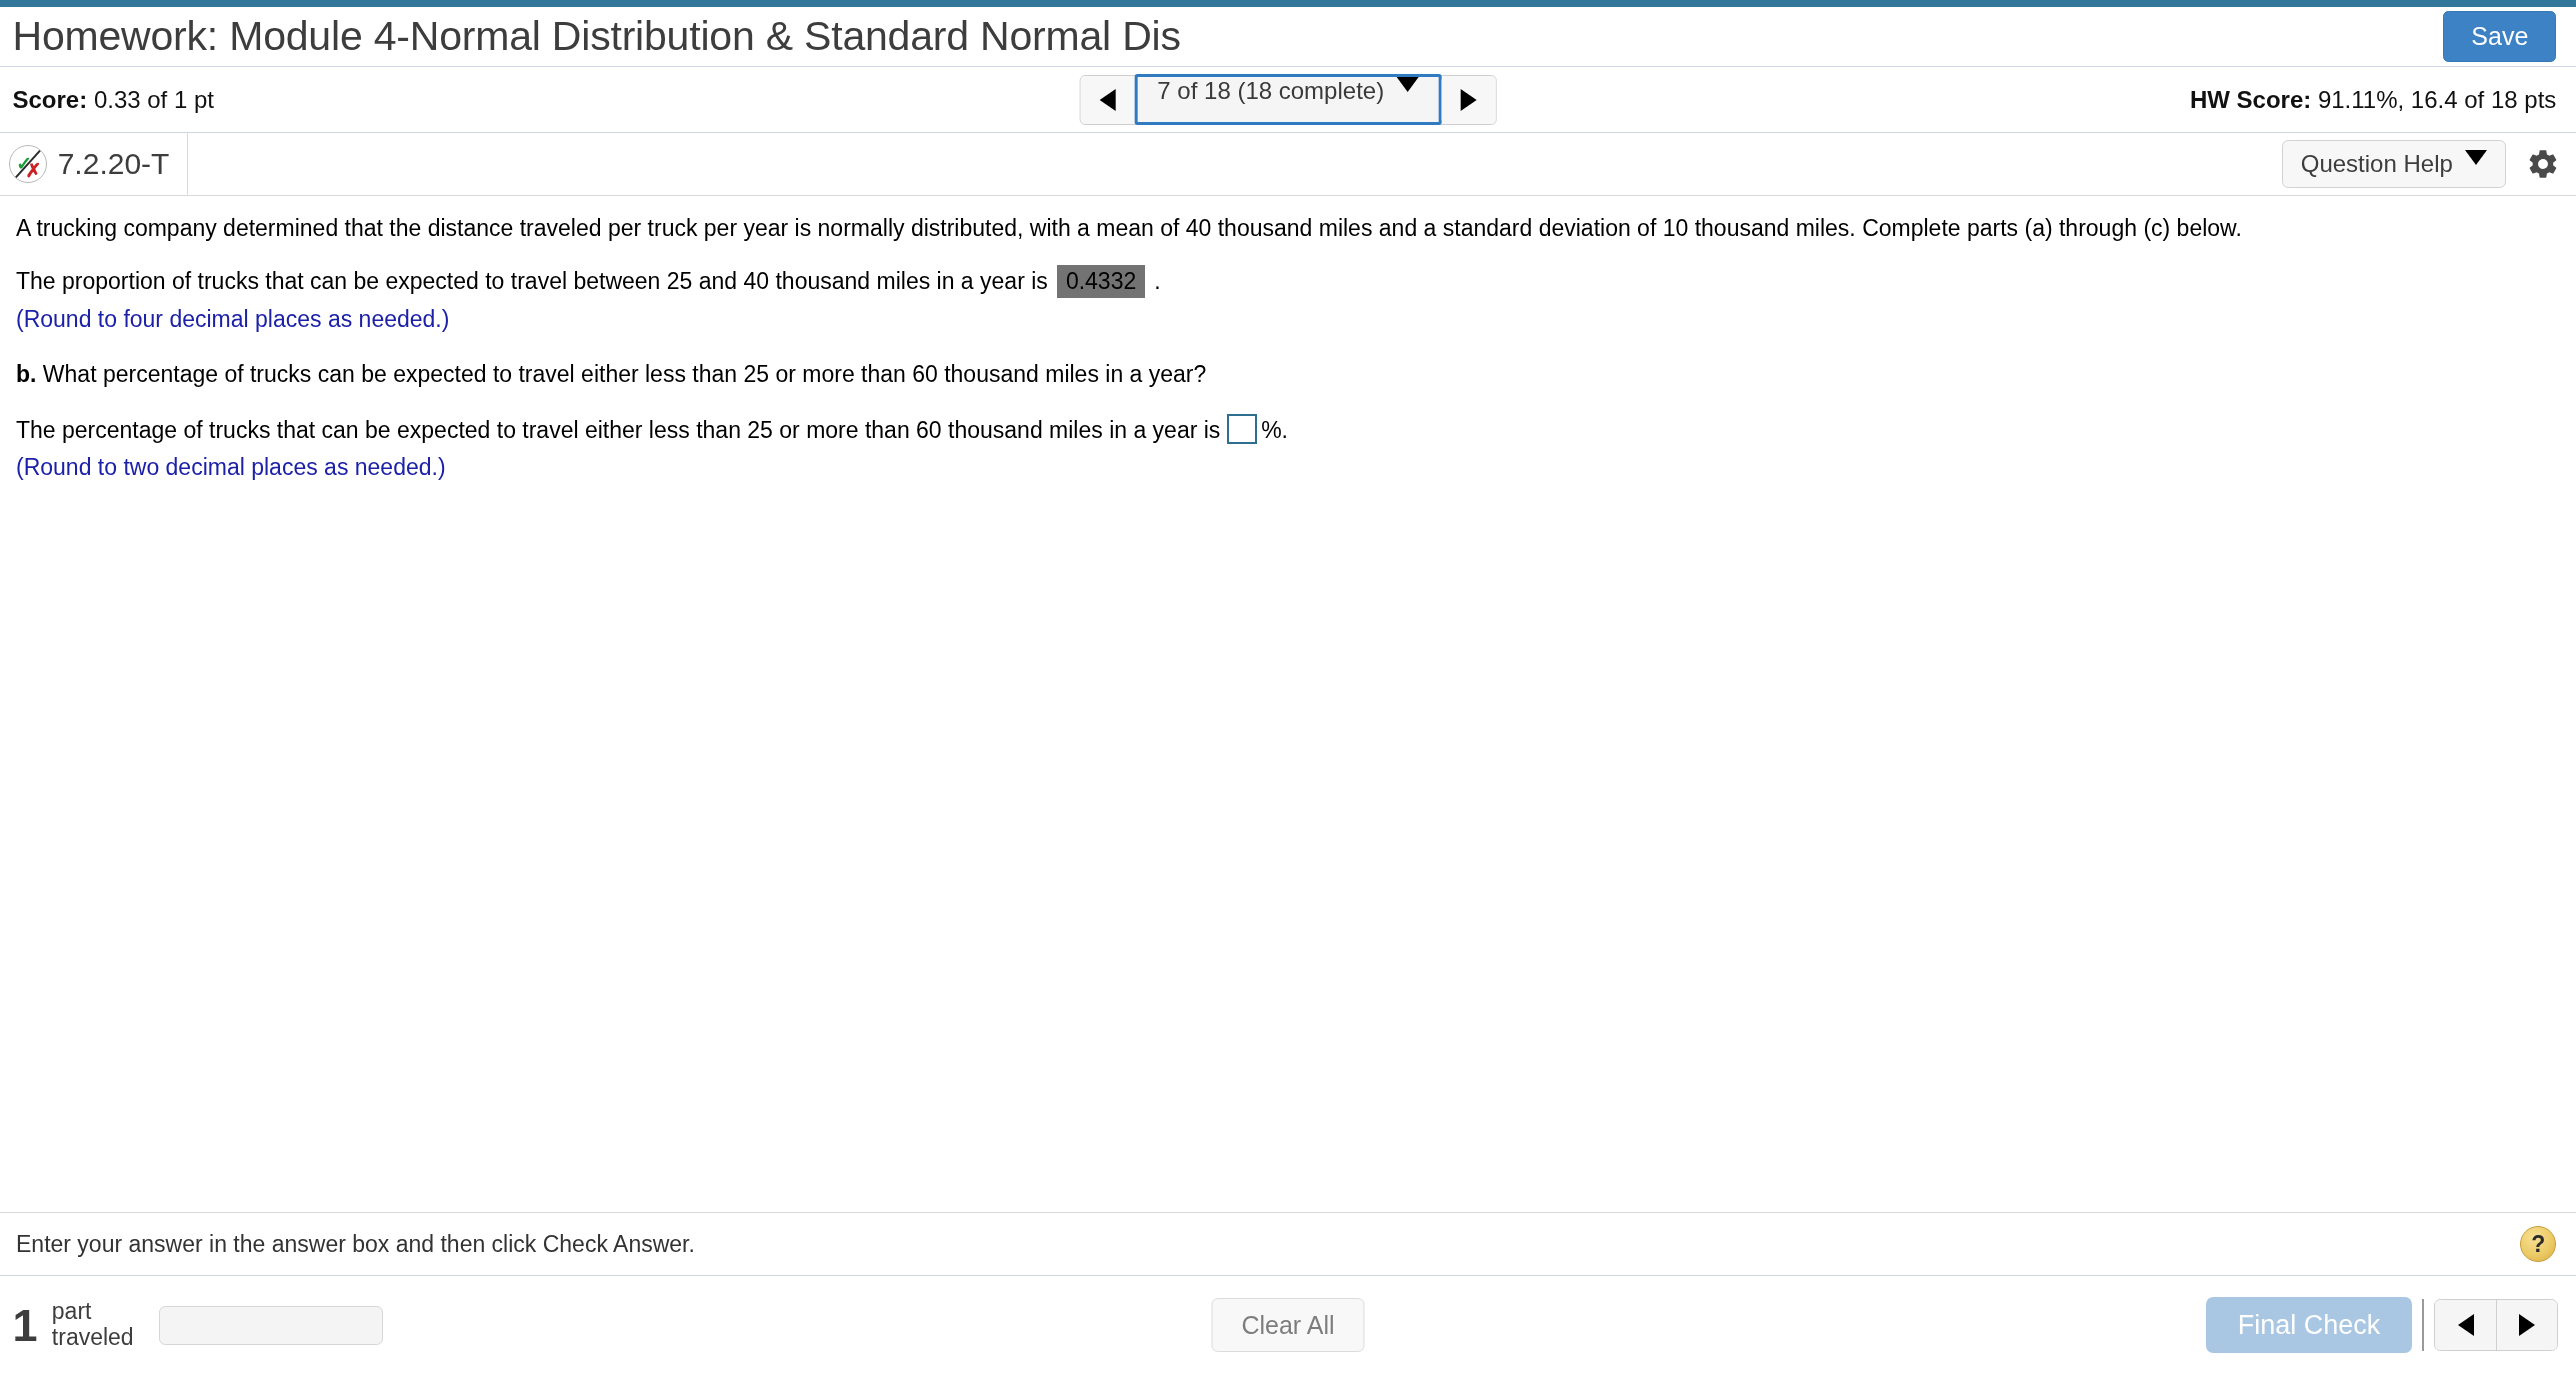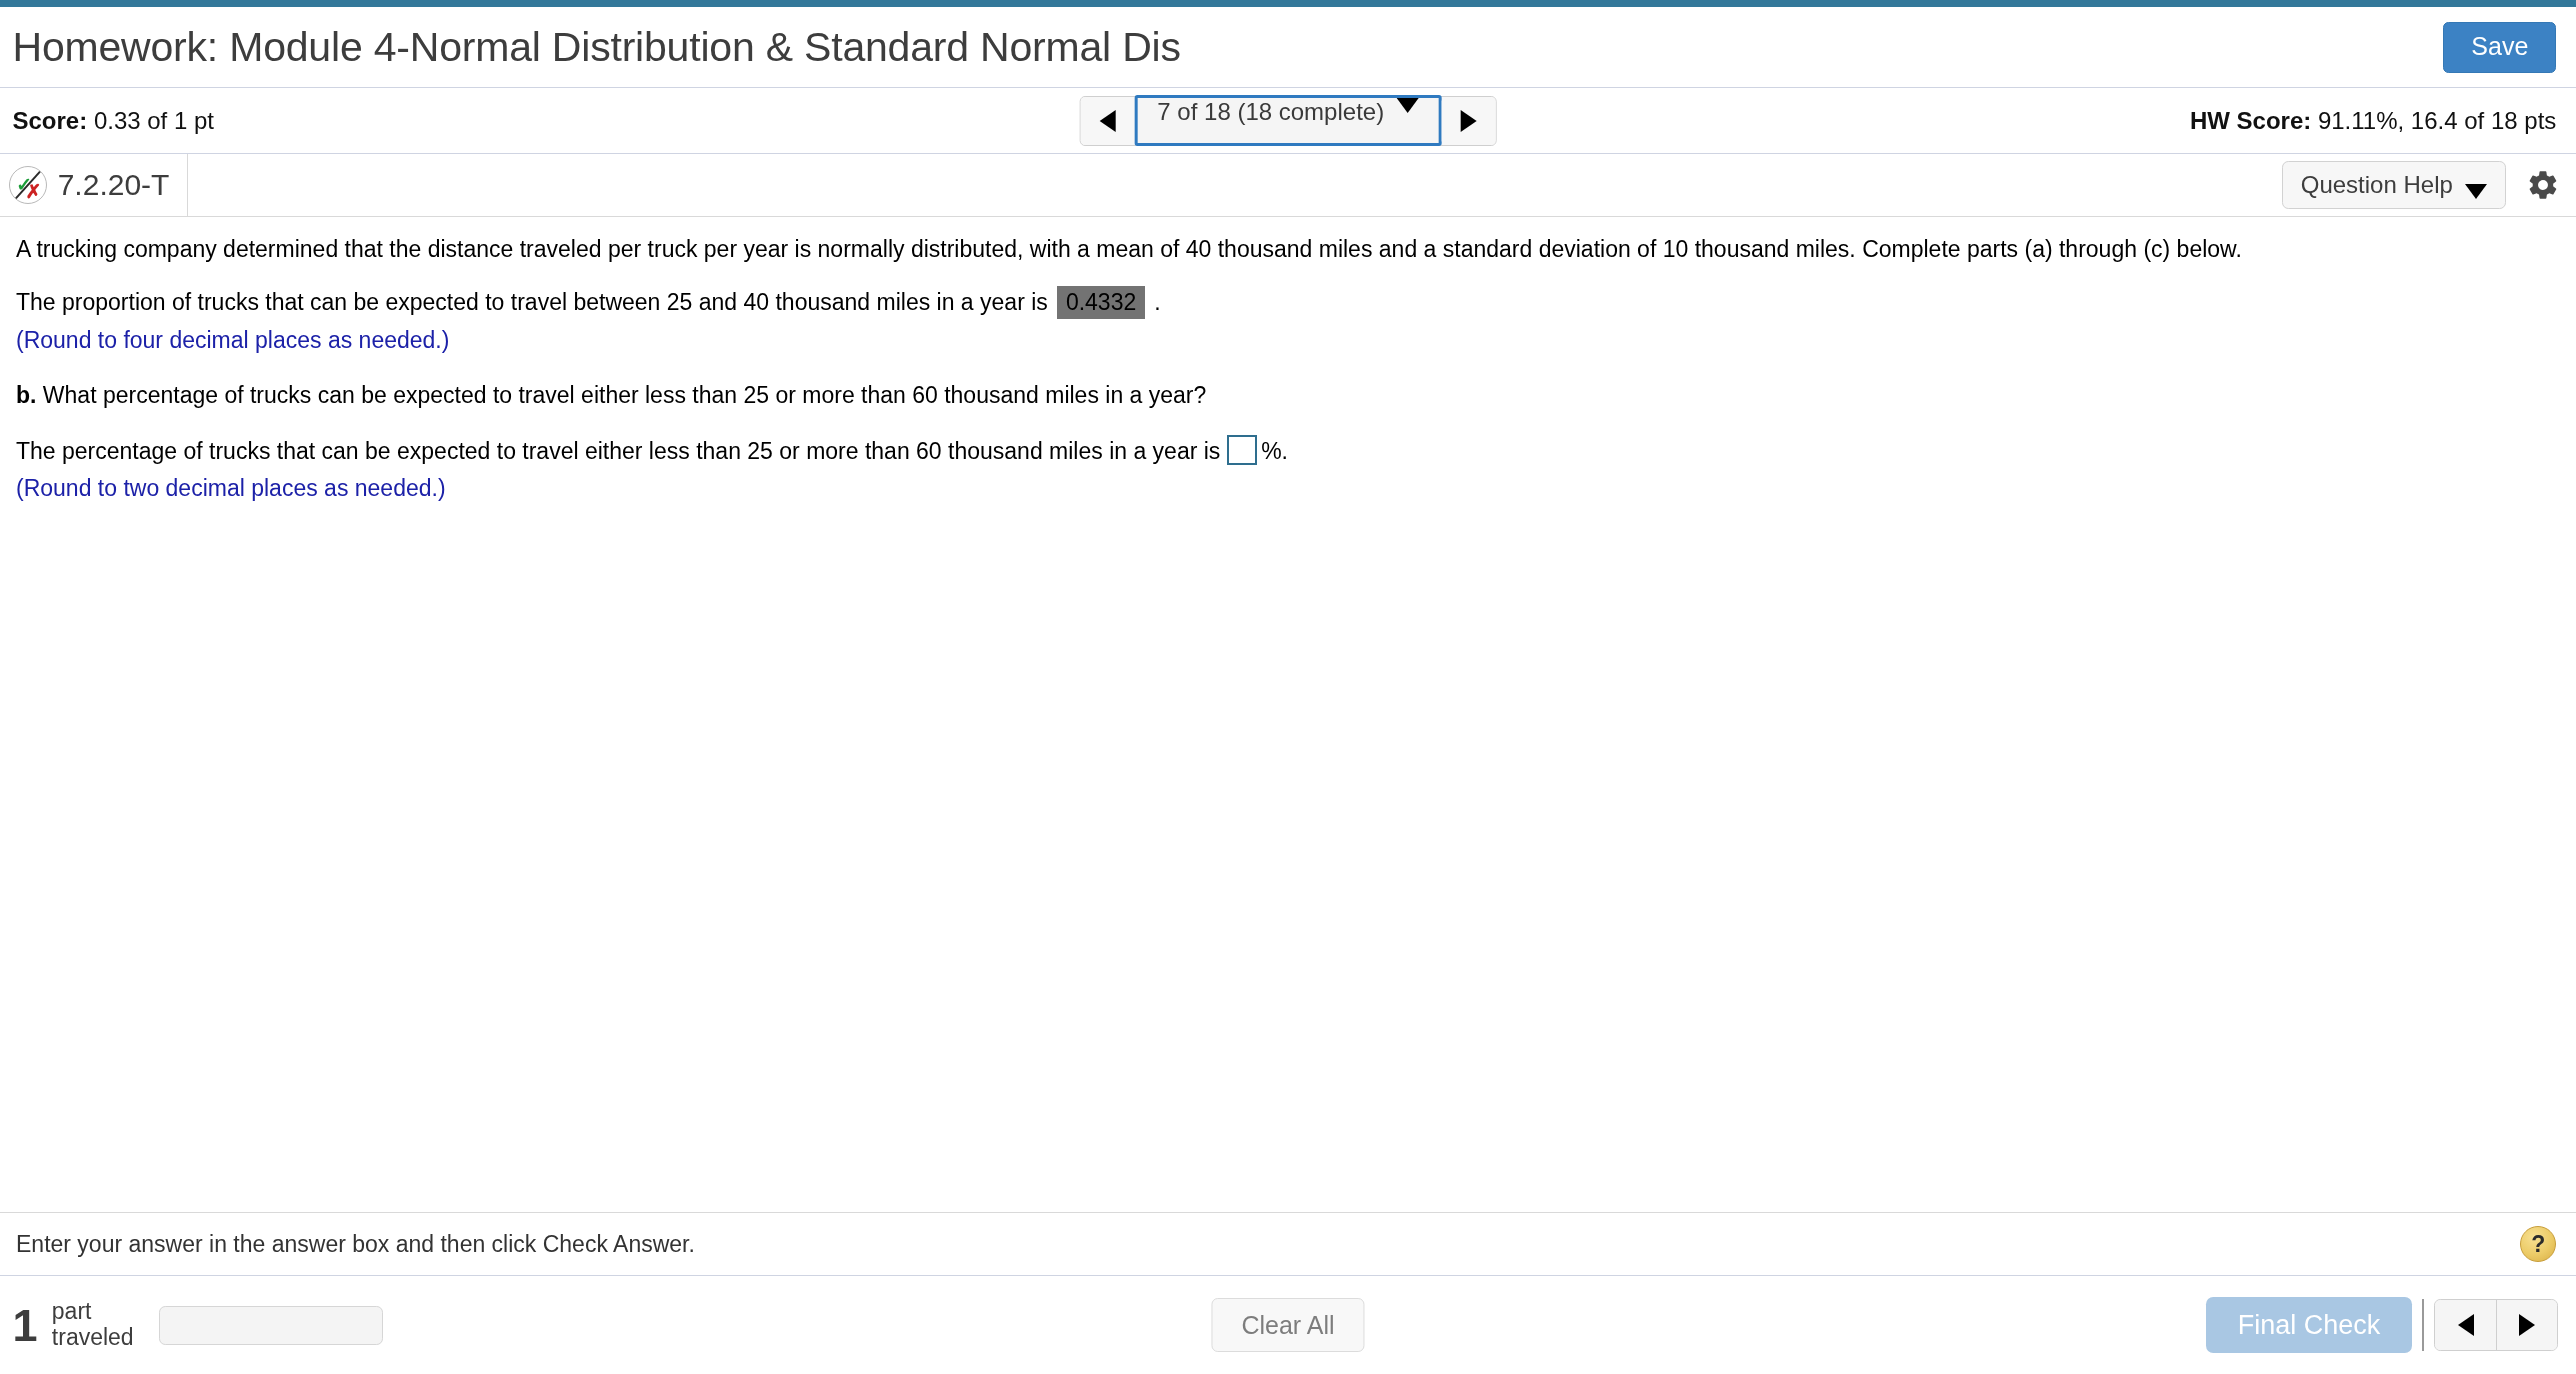--- a/index.html
+++ b/index.html
@@ -25,21 +25,21 @@
   .top-accent {
     height: 7.2px;
     width: 100%;
     background: #33789a;
     flex: 0 0 auto;
   }
 
   
   .title-bar {
     flex: 0 0 auto;
-    height: 81px;
+    height: 60px;
     display: flex;
     align-items: center;
     justify-content: space-between;
     padding: 0 19.7px 0 12.5px;
     background: #ffffff;
     border-bottom: 1.8px solid #cfd4e2;
     gap: 17px;
   }
   .title-text {
     font-size: 41px;
@@ -198,21 +198,21 @@
     white-space: nowrap;
   }
   .qid-right {
     margin-left: auto;
     display: flex;
     align-items: center;
     gap: 19.7px;
   }
   .qhelp-button {
     display: flex;
-    align-items: flex-end;
+    align-items: flex-start;
     gap: 12.5px;
     background: #f7f7f7;
     border: 0.9px solid #d2d2d2;
     border-radius: 6.3px;
     padding: 9px 18px;
     font-size: 24px;
     color: #3d3d3d;
     cursor: pointer;
     white-space: nowrap;
   }

